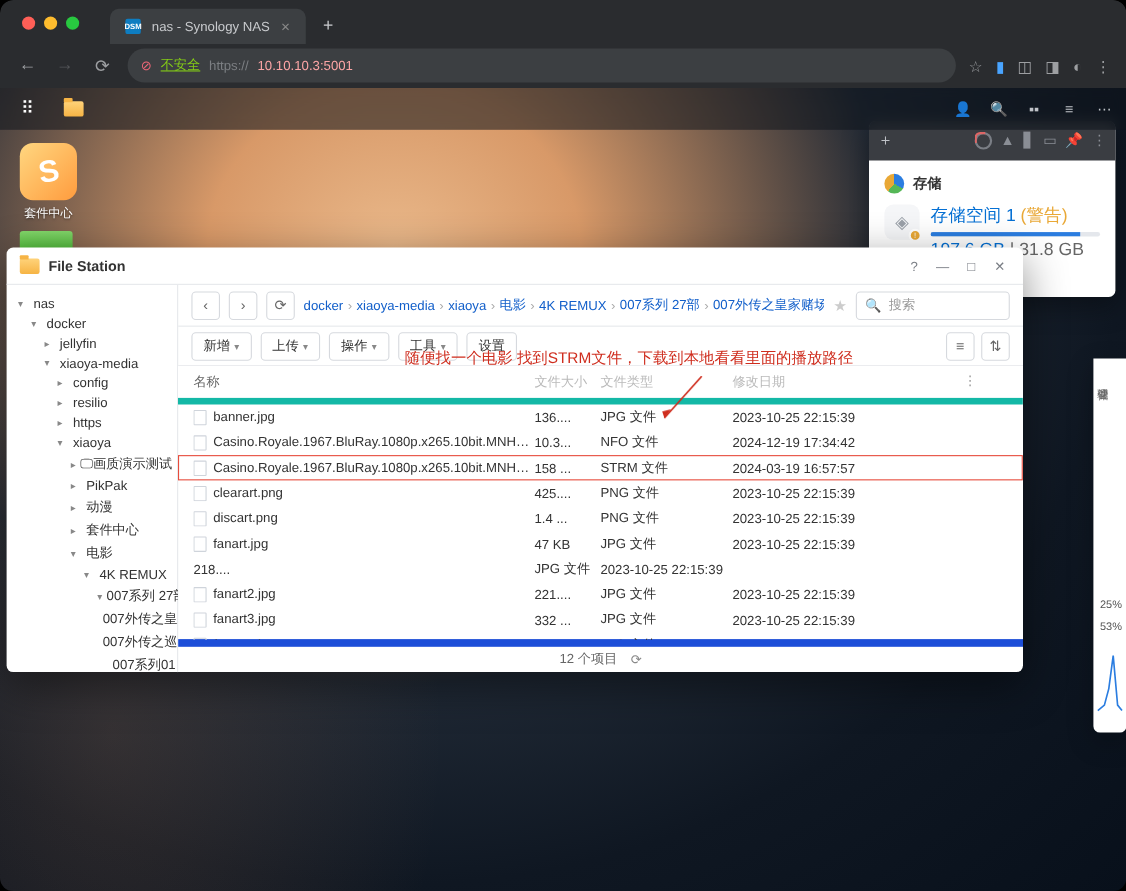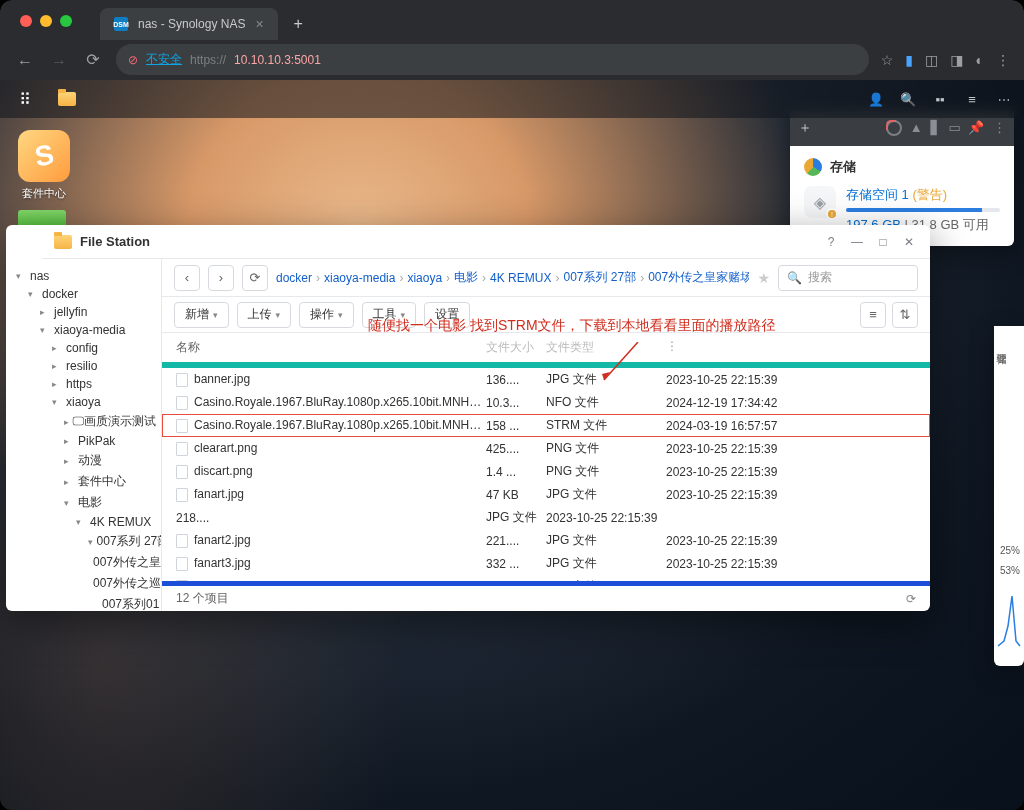--- a/index.html
+++ b/index.html
@@ -11,21 +11,21 @@
 .mac-btn { width: 12px; height: 12px; border-radius: 50%; }
 .mac-red { background: #ff5f57; } .mac-yellow { background: #febc2e; } .mac-green { background: #28c840; }
 .tab-bar { position: absolute; top: 8px; left: 100px; display: flex; align-items: center; gap: 8px; }
 .browser-tab { background: #3c3f42; color: #c8cacd; padding: 8px 14px; border-radius: 8px 8px 0 0; font-size: 12px; display: flex; align-items: center; gap: 10px; min-width: 160px; }
 .tab-icon { width: 14px; height: 14px; background: #0e7dc1; border-radius: 2px; display: flex; align-items: center; justify-content: center; font-size: 7px; color: #fff; font-weight: bold; }
 .tab-close { color: #888; font-size: 14px; margin-left: auto; cursor: pointer; }
 .new-tab { color: #c8cacd; font-size: 16px; padding: 4px 8px; cursor: pointer; }
 .addr-row { position: absolute; top: 44px; left: 14px; right: 14px; display: flex; align-items: center; gap: 12px; }
 .nav-icon { color: #9d9fa2; font-size: 16px; width: 22px; text-align: center; cursor: pointer; }
 .addr-bar { flex: 1; background: #3c3f42; color: #9d9fa2; padding: 7px 12px; border-radius: 16px; font-size: 12px; display: flex; align-items: center; gap: 8px; }
-.url-badge { color: #0ea5e9; font-size: 12px; text-decoration: underline; }
+.url-badge { color: #84cc16; font-size: 12px; text-decoration: underline; }
 .addr-right { display: flex; gap: 12px; }
 .chrome-icon { color: #9d9fa2; font-size: 14px; cursor: pointer; }
 
 
 .desktop { position: relative; height: 730px; background: radial-gradient(ellipse at 35% 20%, #e9b88a 0%, #d89968 18%, #1f2834 48%, #0f1722 70%, #08101b 100%); overflow: hidden; }
 .desktop::before { content: ""; position: absolute; inset: 0; background: radial-gradient(ellipse 600px 900px at 10% 80%, rgba(190,130,90,0.18) 0%, transparent 50%); }
 
 
 .dsm-taskbar { position: absolute; top: 0; left: 0; right: 0; height: 38px; background: rgba(15,20,28,0.55); backdrop-filter: blur(6px); display: flex; align-items: center; padding: 0 10px; gap: 12px; z-index: 5; }
 .tb-icon { width: 30px; height: 30px; display: flex; align-items: center; justify-content: center; border-radius: 4px; cursor: pointer; }
@@ -46,33 +46,33 @@
 .w-ring { margin-left: auto; width: 16px; height: 16px; border: 2px solid #7a7e85; border-radius: 50%; position: relative; }
 .w-ring::after { content: ""; position: absolute; top: -2px; left: -2px; width: 8px; height: 8px; border: 2px solid #d66; border-radius: 50% 0 0 0; border-right: none; border-bottom: none; }
 .w-iconset { display: flex; gap: 8px; }
 .w-ic { color: #8a8e95; font-size: 13px; }
 .widget-body { padding: 12px 14px; }
 .widget-title { display: flex; align-items: center; gap: 8px; font-size: 13px; color: #333; font-weight: 600; margin-bottom: 10px; }
 .w-badge { width: 18px; height: 18px; border-radius: 50%; background: conic-gradient(#2b7de0 0deg 120deg, #55b757 120deg 220deg, #e9a836 220deg 360deg); }
 .storage-row { display: flex; gap: 10px; align-items: flex-start; }
 .cube-icon { width: 32px; height: 32px; background: #f5f6f8; border-radius: 8px; display: flex; align-items: center; justify-content: center; font-size: 16px; color: #9aa0a8; position: relative; }
 .cube-alert { position: absolute; right: -2px; bottom: -2px; width: 12px; height: 12px; background: #e9a836; border-radius: 50%; border: 2px solid #fff; font-size: 7px; color: #fff; display: flex; align-items: center; justify-content: center; }
-.storage-info { flex: 1; font-size: 13px; }
+.storage-info { flex: 1; font-size: 16px; }
 .vol-name { color: #0570d4; }
 .vol-warn { color: #e9a836; }
 .vol-bar { margin-top: 4px; height: 4px; background: #e4e7ec; border-radius: 2px; overflow: hidden; }
 .vol-bar-fill { height: 100%; width: 88%; background: #2b7de0; }
 .vol-text { margin-top: 4px; color: #666; }
 .vol-used-link { color: #0570d4; }
 .widget-side { position: absolute; right: 0; top: 246px; width: 30px; height: 340px; background: #fff; border-radius: 0 0 6px 6px; box-shadow: 0 8px 24px rgba(0,0,0,0.25); z-index: 1; }
 .widget-side .ws-col { display: flex; flex-direction: column; align-items: center; gap: 24px; padding-top: 20px; font-size: 10px; color: #666; writing-mode: vertical-rl; }
 
 
 .fs-window { position: absolute; top: 145px; left: 6px; width: 924px; height: 386px; background: #fff; border-radius: 6px; box-shadow: 0 12px 40px rgba(0,0,0,0.45); z-index: 10; display: flex; flex-direction: column; }
-.fs-titlebar { height: 34px; display: flex; align-items: center; padding: 0 12px; gap: 8px; border-bottom: 1px solid #e6e8eb; font-size: 13px; color: #333; margin-left: 36px; }
+.fs-titlebar { height: 34px; display: flex; align-items: center; padding: 0 12px; gap: 8px; border-bottom: 1px solid #e6e8eb; font-size: 13px; color: #333; }
 .fs-folder-ic { width: 18px; height: 14px; background: linear-gradient(180deg, #ffd37a, #f6b445); border-radius: 2px; position: relative; }
 .fs-folder-ic::before { content: ""; position: absolute; top: -3px; left: 0; width: 8px; height: 4px; background: #f6b445; border-radius: 1px 1px 0 0; }
 .fs-titlebar-right { margin-left: auto; display: flex; gap: 8px; }
 .fs-win-btn { width: 18px; height: 18px; display: flex; align-items: center; justify-content: center; color: #7a7e85; font-size: 12px; cursor: pointer; }
 
 .fs-body { flex: 1; display: flex; min-height: 0; }
 .fs-tree { width: 156px; border-right: 1px solid #e6e8eb; padding: 8px 0; font-size: 12px; color: #333; overflow-y: auto; }
 .tree-node { padding: 2px 0 2px 8px; display: flex; align-items: center; gap: 4px; cursor: pointer; white-space: nowrap; }
 .tree-arrow { width: 10px; color: #888; font-size: 9px; display: inline-block; }
 .tree-node.d0 { padding-left: 10px; }
@@ -95,21 +95,21 @@
 .fs-toolbar { height: 36px; border-bottom: 1px solid #e6e8eb; display: flex; align-items: center; padding: 0 12px; gap: 8px; }
 .tb-btn { height: 26px; padding: 0 10px; border: 1px solid #d6d9de; border-radius: 4px; font-size: 12px; color: #333; display: flex; align-items: center; gap: 4px; cursor: pointer; background: #fff; }
 .tb-caret { font-size: 9px; color: #888; }
 .view-toggle { margin-left: auto; display: flex; gap: 6px; }
 
 .fs-list { flex: 1; overflow: auto; font-size: 12px; position: relative; }
 .fs-list-header { display: grid; grid-template-columns: 310px 60px 120px 210px 20px; padding: 6px 14px; color: #666; border-bottom: 6px solid #14b8a6; position: sticky; top: 0; background: #fff; }
 .file-row { display: grid; grid-template-columns: 310px 60px 120px 210px; padding: 3px 14px; align-items: center; cursor: pointer; color: #333; }
 .file-row.highlight { outline: 1px solid #e74c3c; outline-offset: -1px; }
 .file-icon { width: 12px; height: 14px; border: 1px solid #cfd4db; border-radius: 1px; margin-right: 6px; display: inline-block; vertical-align: middle; }
-.fs-status { height: 30px; border-top: 5px solid #1d4ed8; display: flex; align-items: center; justify-content: space-between; padding: 0 14px; font-size: 12px; color: #666; gap: 12px; }
+.fs-status { height: 30px; border-top: 7px solid #1d4ed8; display: flex; align-items: center; justify-content: center; padding: 0 14px; font-size: 12px; color: #666; gap: 12px; }
 
 
 .annotation { position: absolute; top: 237px; left: 368px; color: #cf2d1e; font-size: 14px; z-index: 20; font-weight: 500; pointer-events: none; }
 .anno-line { position: absolute; top: 262px; left: 600px; width: 48px; height: 40px; z-index: 20; pointer-events: none; }
 </style>
 </head>
 <body>
 
 <div class="browser-chrome">
   <div class="mac-buttons">
@@ -344,20 +344,21 @@
           <div class="view-toggle">
             <div class="crumb-btn">≡</div>
             <div class="crumb-btn">⇅</div>
           </div>
         </div>
         <div class="fs-list">
           <div class="fs-list-header">
             <span>名称</span>
             <span style="opacity:.45">文件大小</span>
             <span style="opacity:.45">文件类型</span>
+            <span style="opacity:.45">修改日期</span>
             <span style="color:#999">⋮</span>
           </div>
           <div id="file-rows">
               <div class="file-row">
                 <span style="overflow:hidden;text-overflow:ellipsis;white-space:nowrap"><span class="file-icon"></span>banner.jpg</span>
                 <span>136....</span>
                 <span>JPG 文件</span>
                 <span>2023-10-25 22:15:39</span>
               </div>
               <div class="file-row">

